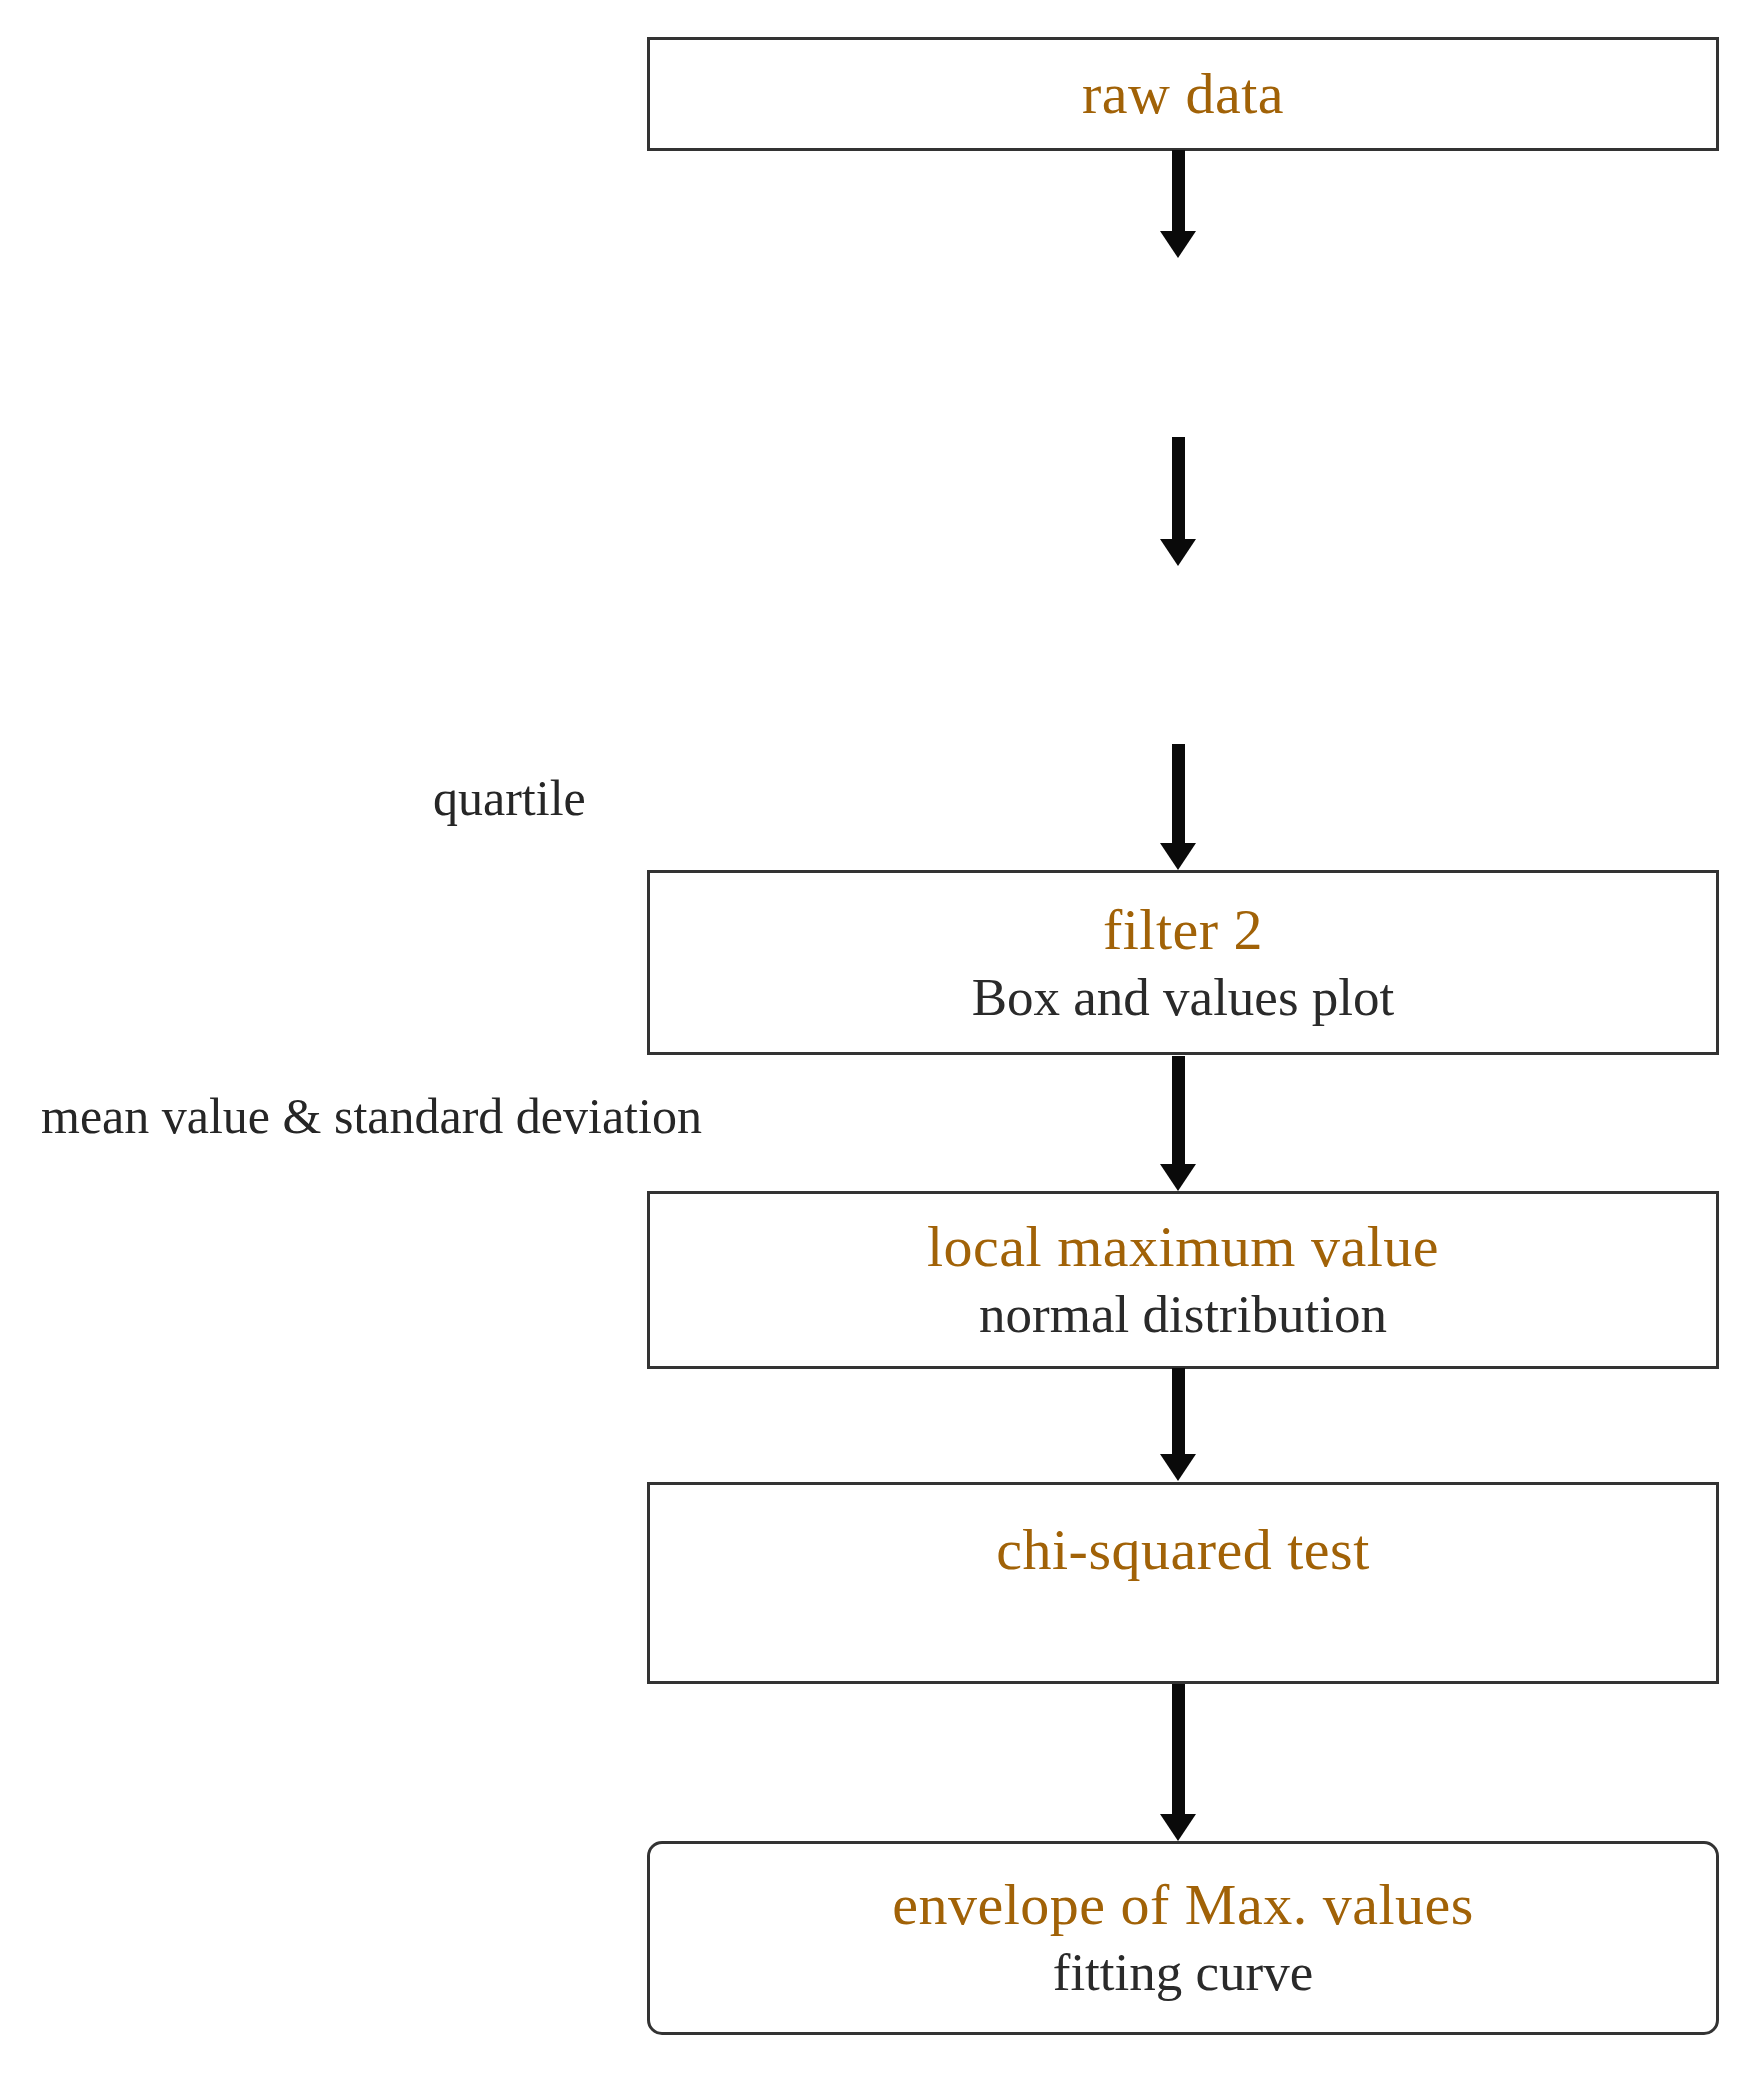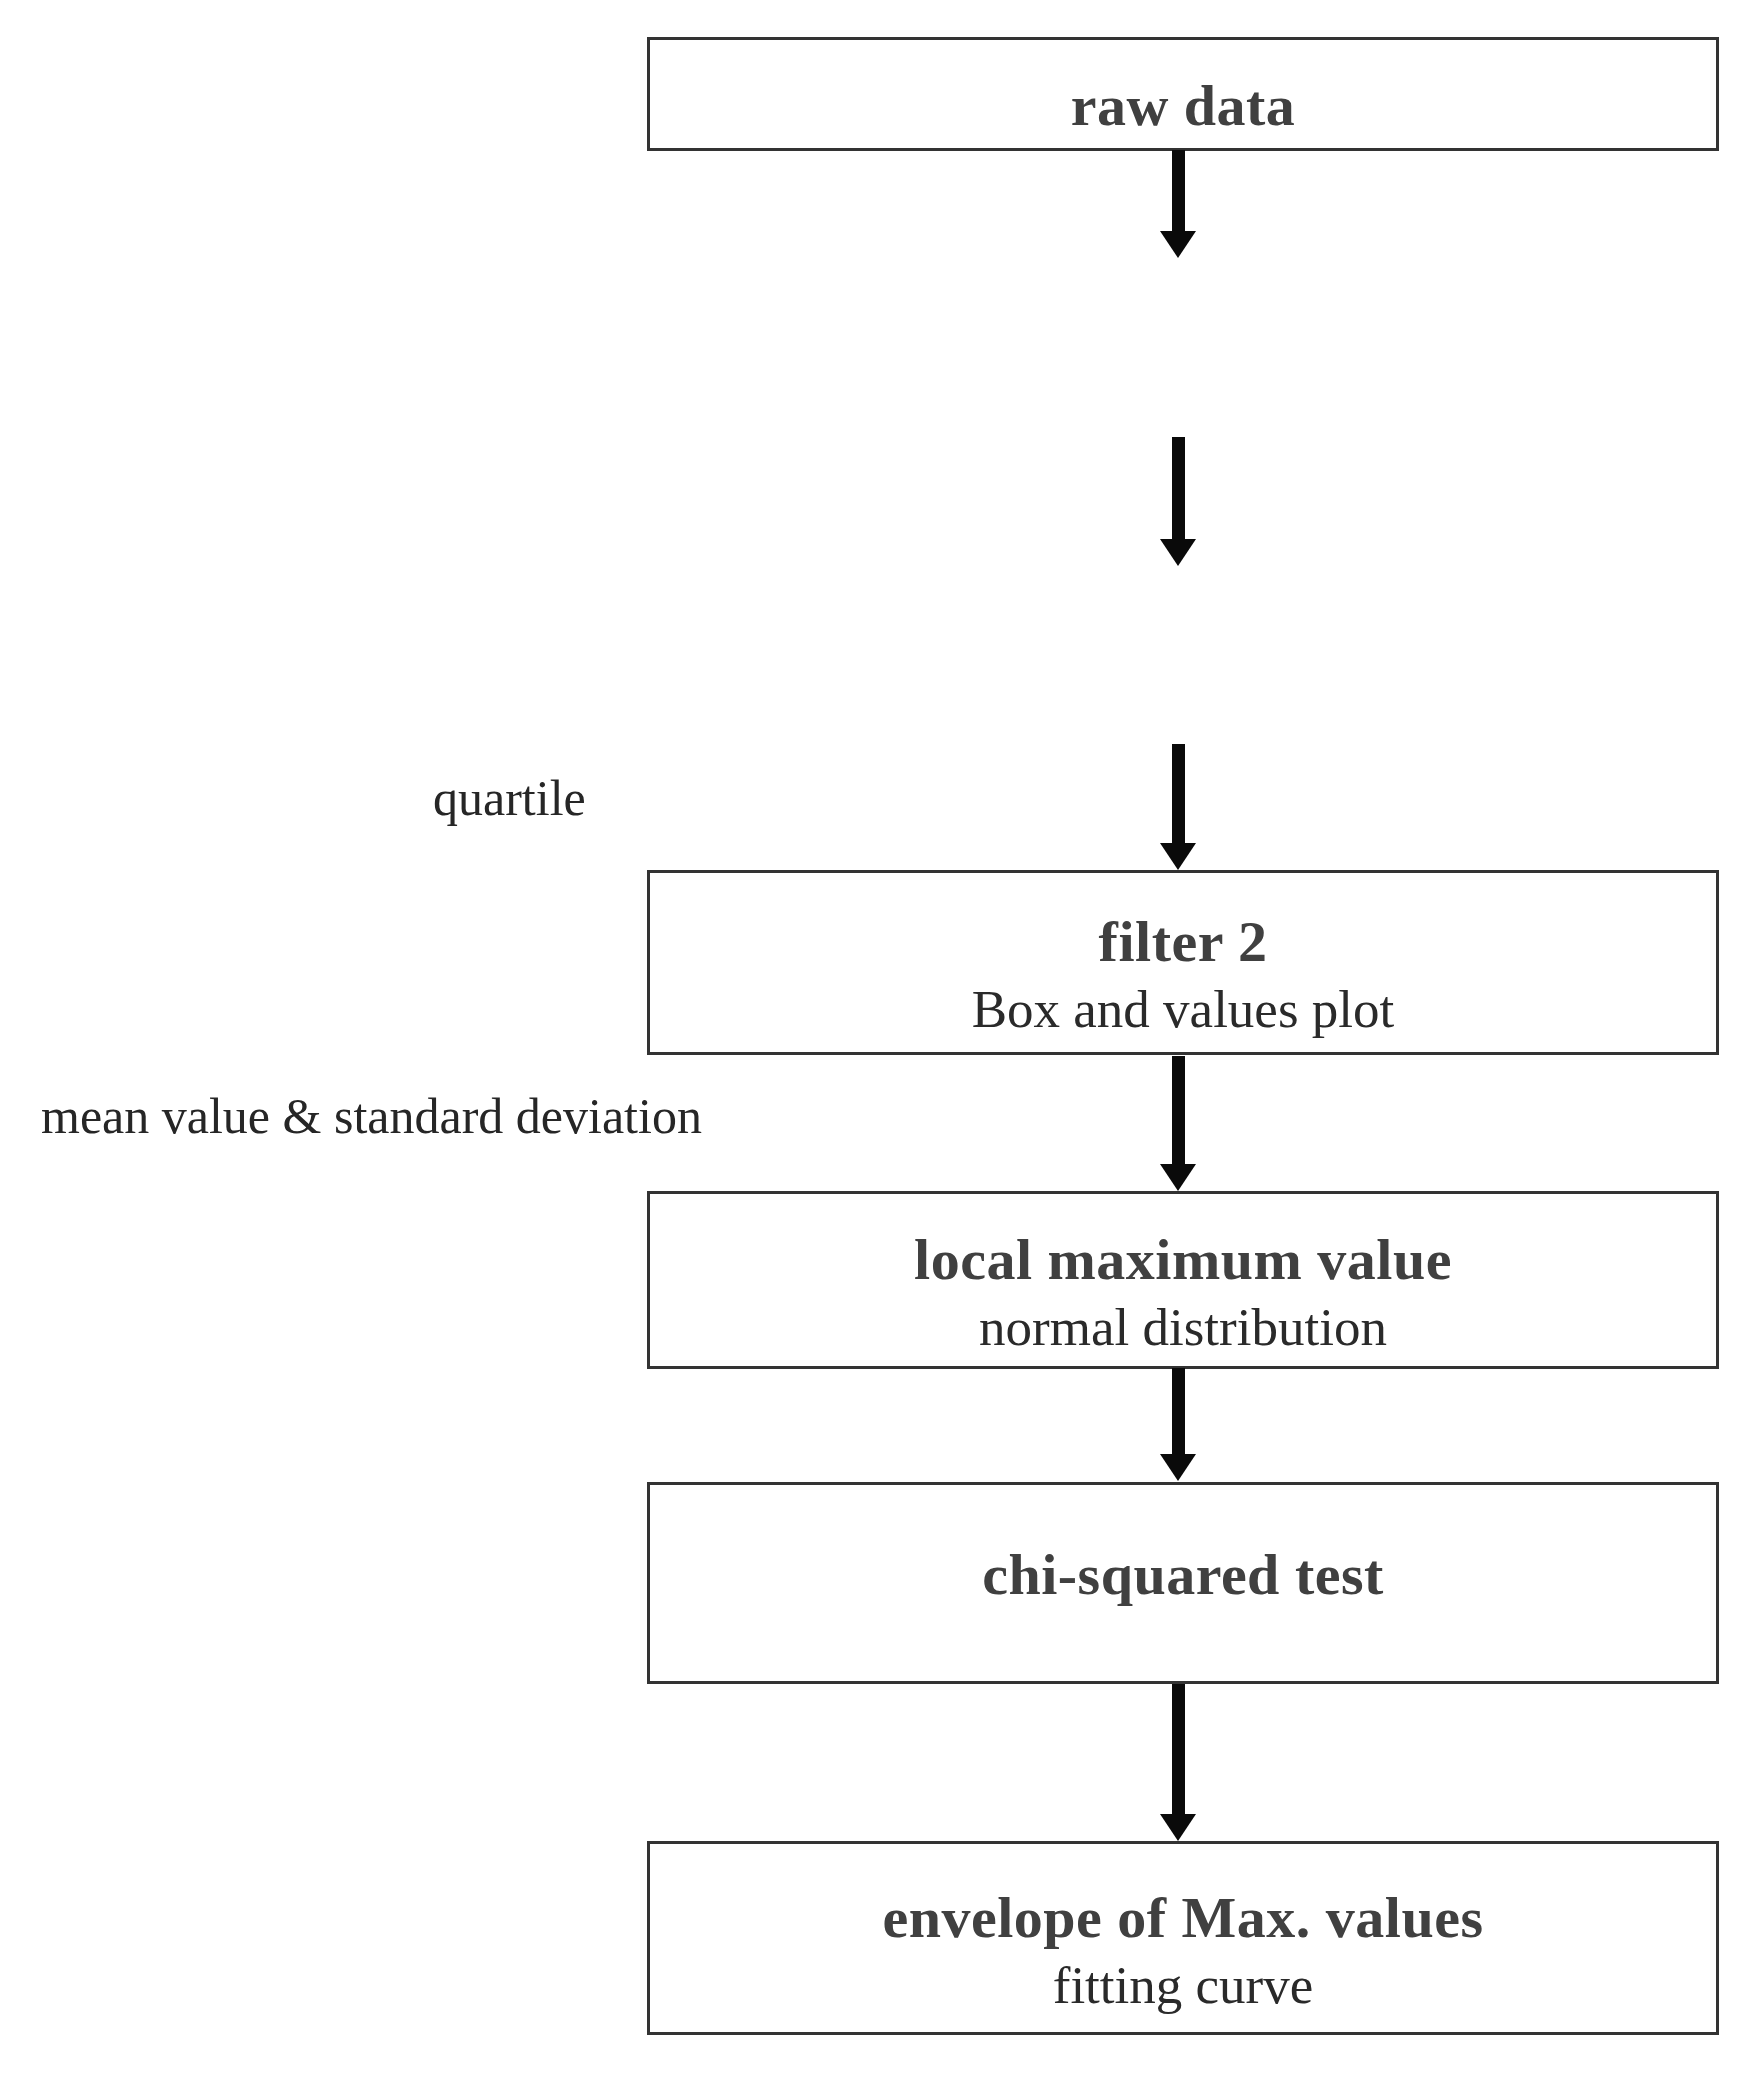--- a/index.html
+++ b/index.html
@@ -30,27 +30,26 @@
     align-items: center;
     justify-content: center;
     text-align: center;
     padding: 0 13.6px;
   }
   .node.top-aligned {
     justify-content: flex-start;
     padding-top: 33px;
   }
   .node-title {
-    font-weight: bold;
+    font-weight: normal;
     font-size: 58px;
     line-height: 1.12;
-    color: #404040;
+    color: #a16207;
     letter-spacing: 0.5px;
     white-space: nowrap;
-    margin-top: 25px;
   }
   .node-sub {
     font-weight: normal;
     font-size: 53px;
     line-height: 1.14;
     color: #2a2a2a;
     margin-top: 3.9px;
     white-space: nowrap;
   }
 
@@ -117,19 +116,19 @@
   </div>
 
   <div class="arrow" style="top:1368px; height:88px;"></div>
 
   <div class="node top-aligned" style="top:1482px; height:202px;">
     <div class="node-title">chi-squared test</div>
   </div>
 
   <div class="arrow" style="top:1684px; height:132px;"></div>
 
-  <div class="node" style="top:1841px; height:194px;">
+  <div class="node" style="top:1841px; height:194px;border-radius:15px;">
     <div class="node-title">envelope of Max. values</div>
     <div class="node-sub">fitting curve</div>
   </div>
 
 </div>
 
 
 </body></html>

